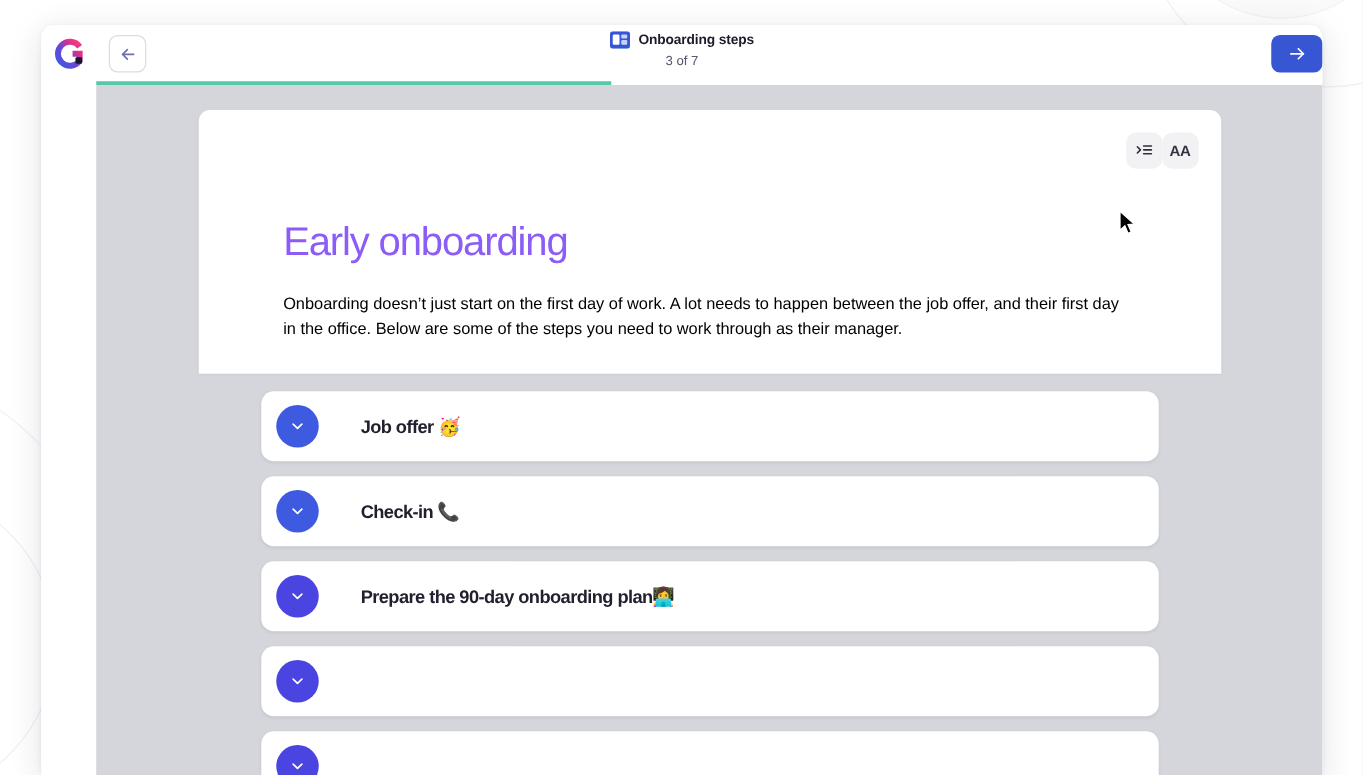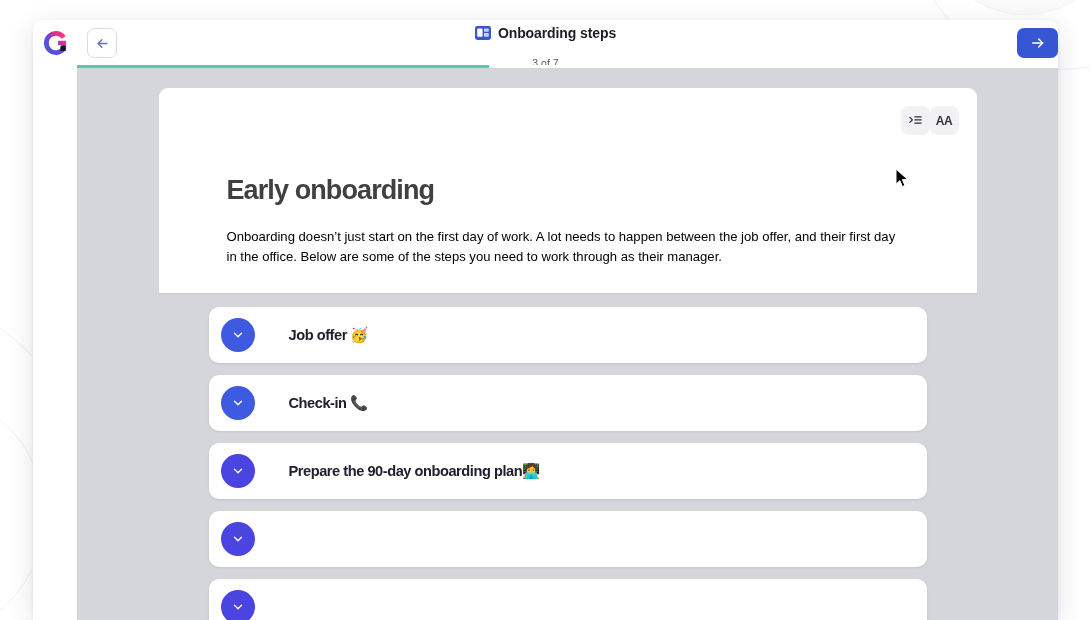--- a/index.html
+++ b/index.html
@@ -89,29 +89,29 @@
   #header-title-row {
     display: flex;
     align-items: center;
     gap: 7px;
   }
   #header-doc-icon {
     width: 16px; height: 14px;
     display: block;
   }
   #header-title {
-    font-size: 14px;
+    font-size: 11px;
     font-weight: bold;
     color: #1b1b2a;
     letter-spacing: -0.1px;
   }
   #header-sub {
     font-size: 10.5px;
     color: #55586e;
-    margin-top: 16px;
+    margin-top: 4px;
   }
 
   #next-button {
     position: absolute;
     right: 0px;
     top: 8px;
     width: 41px;
     height: 30px;
     background: #3656d4;
     border-radius: 7px;
@@ -183,24 +183,24 @@
     align-items: flex-start;
   }
   #aa-btn {
     font-size: 12px;
     font-weight: bold;
     color: #33333f;
     letter-spacing: -0.3px;
   }
   #doc-title {
     margin: 40px 0 0 50px;
-    font-size: 27px;
-    font-weight: bold;
+    font-size: 32px;
+    font-weight: normal;
     letter-spacing: -0.9px;
-    color: #404040;
+    color: #8b5cf6;
   }
   #doc-body {
     margin: 21px 50px 0 50px;
     font-size: 13.1px;
     line-height: 20px;
     color: #000000;
   }
 
   
   #accordion {

